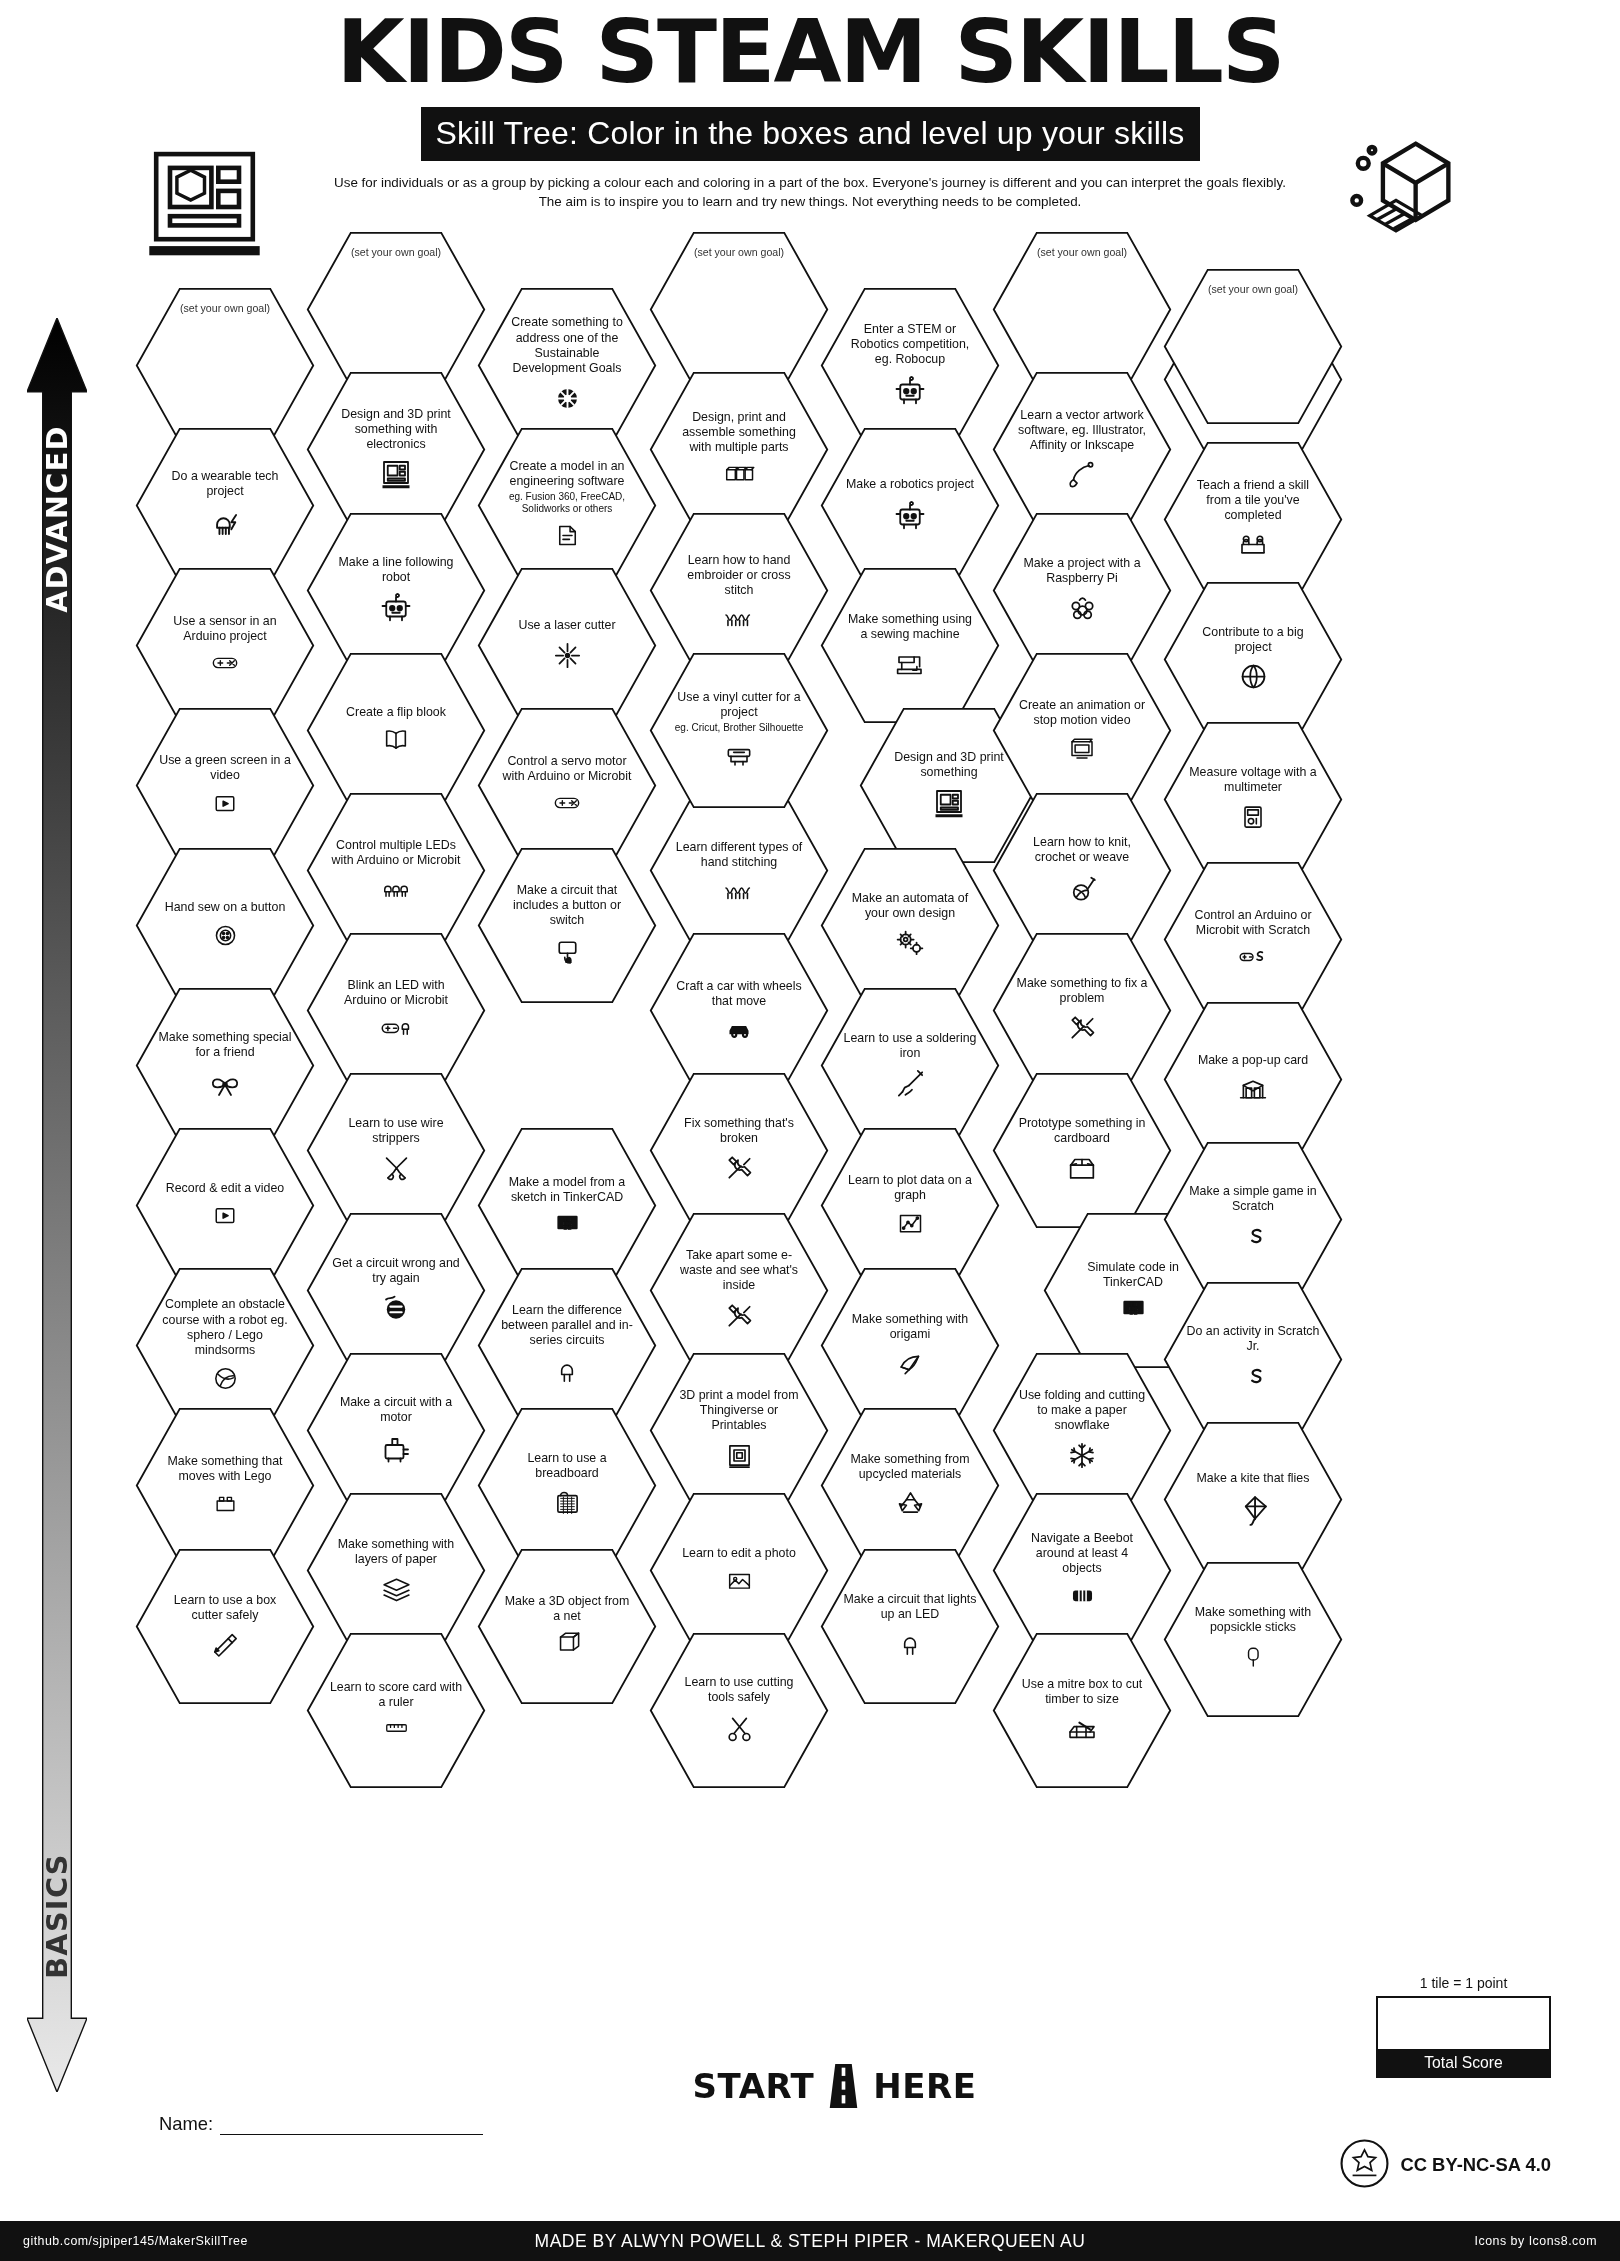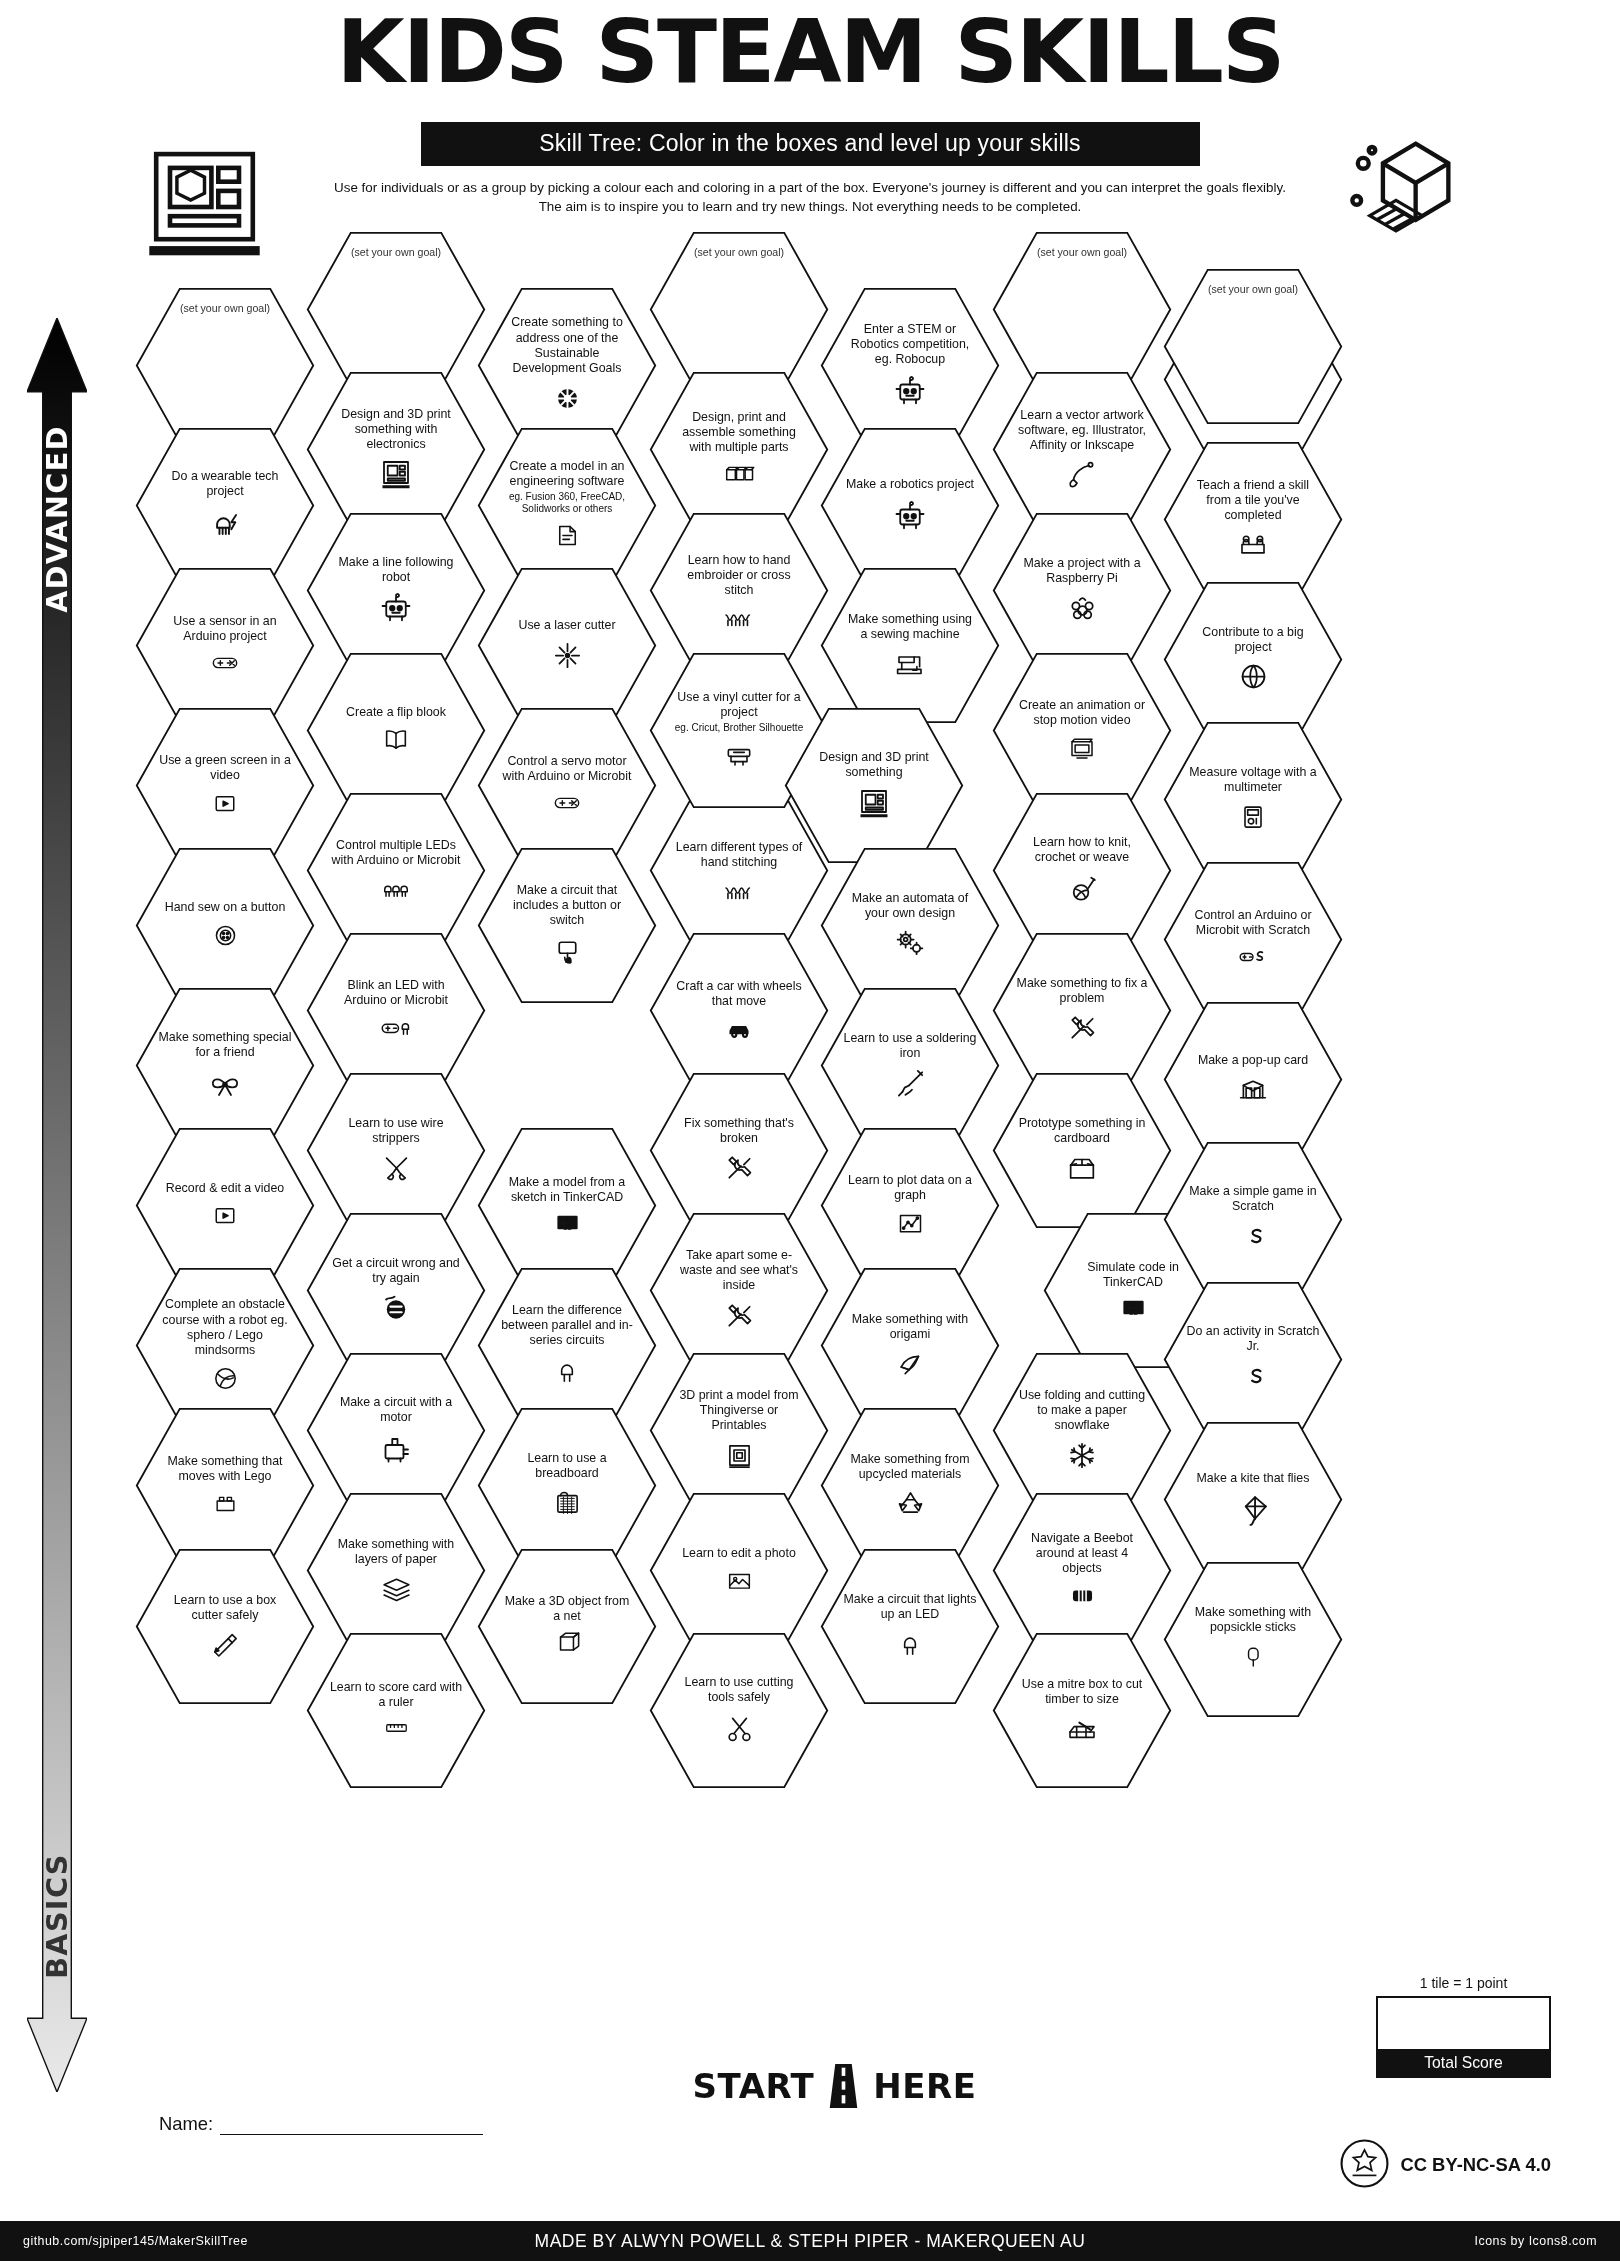--- a/index.html
+++ b/index.html
@@ -18,26 +18,26 @@
   #page-title {
     text-align: center;
     font-size: 88px;
     font-weight: bold;
     letter-spacing: -1.8px;
     margin: 8.3px 0 0 0;
     line-height: 1.0;
     font-family: "DejaVu Sans", sans-serif;
   }
   #subtitle-bar {
-    margin: 26px auto 0 auto;
+    margin: 11px auto 0 auto;
     background: #111;
     color: #fff;
     width: 779px;
     text-align: center;
-    font-size: 23px;
+    font-size: 32px;
     padding: 7.4px 4.6px 9.2px 4.6px;
     letter-spacing: 0.2px;
   }
   #intro {
     width: 963px;
     margin: 12px auto 0 auto;
     text-align: center;
     font-size: 13.4px;
     line-height: 1.45;
   }
@@ -857,21 +857,21 @@
           <svg width="36" height="33" viewBox="0 0 48 48" fill="none" stroke="#111" stroke-width="2.4" stroke-linecap="round" stroke-linejoin="round">
             <path d="M8 16h22v8H8z"></path>
             <path d="M30 16h8v14"></path>
             <path d="M34 30v5M34 35h-6"></path>
             <rect x="6" y="34" width="34" height="6"></rect>
             <path d="M12 24v10"></path>
           </svg>
         </div>
       </div>
     </div>
-    <div class="hexwrap" style="left: 783px; top: 706px;">
+    <div class="hexwrap" style="left: 858px; top: 706px;">
       <svg class="outline" viewBox="0 0 394 344">
         <polygon points="99,6 295,6 388,172 295,338 99,338 6,172" fill="#ffffff" stroke="#111111" stroke-width="4"></polygon>
       </svg>
       <div class="content">
         <div class="hex-label">Design and 3D print something</div>
         <div class="hex-icon">
           <svg width="36" height="36" viewBox="0 0 48 48" fill="none" stroke="#111" stroke-width="2.4" stroke-linecap="round" stroke-linejoin="round">
             <rect x="8" y="8" width="32" height="28"></rect>
             <rect x="13" y="13" width="13" height="13"></rect>
             <rect x="29" y="13" width="7" height="5"></rect>

